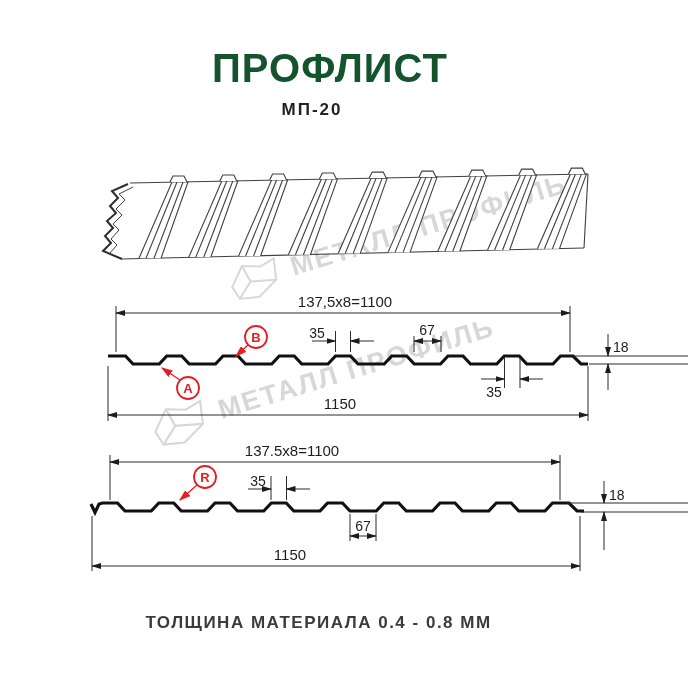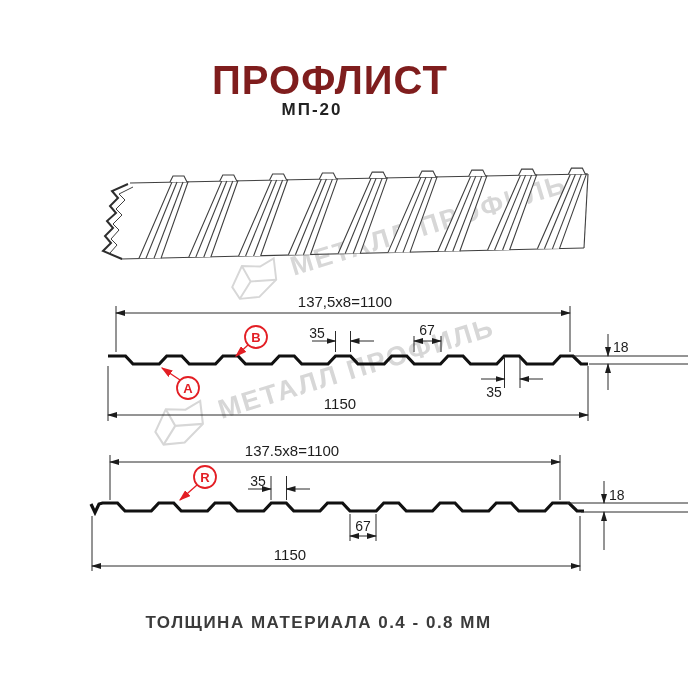--- a/index.html
+++ b/index.html
@@ -1,19 +1,19 @@
 <!DOCTYPE html>
 <html><head>
 <meta charset="utf-8">
 <style>
   html,body{margin:0;padding:0;background:#fff;}
   .page{position:relative;width:700px;height:700px;background:#fff;overflow:hidden;
         font-family:"Liberation Sans",sans-serif;}
-  .title{position:absolute;top:58px;left:0;width:660px;text-align:center;
-         font-size:40px;font-weight:800;letter-spacing:1px;color:#7f1d1d;}
+  .title{position:absolute;top:46px;left:0;width:660px;text-align:center;
+         font-size:40px;font-weight:800;letter-spacing:1px;color:#14532d;}
   .subtitle{position:absolute;top:100px;left:0;width:624px;text-align:center;
          font-size:17px;font-weight:600;letter-spacing:2px;color:#222;}
   .footer{position:absolute;top:613px;left:0;width:637px;text-align:center;
          font-size:17px;font-weight:600;letter-spacing:1.5px;color:#3b3b3b;}
   .wm{position:absolute;display:flex;align-items:center;white-space:nowrap;
       transform:rotate(-17deg);transform-origin:left center;}
   .wm1{left:226px;top:262px;}
   .wm2{left:148px;top:405px;}
   .wm-text{font-size:27px;font-weight:700;letter-spacing:2px;color:#d7d7d7;margin-left:10px;}
   svg.drawing{position:absolute;left:0;top:0;}

